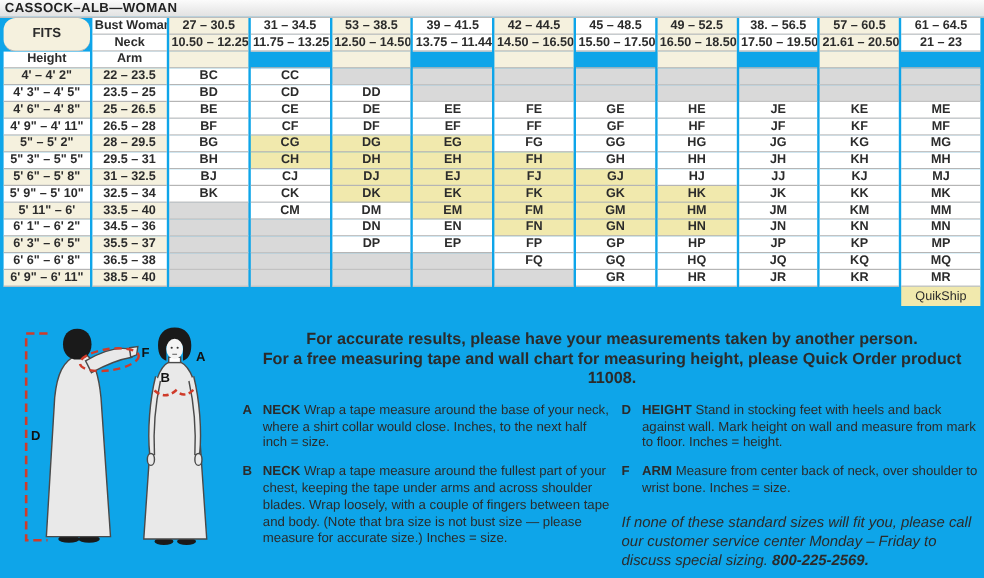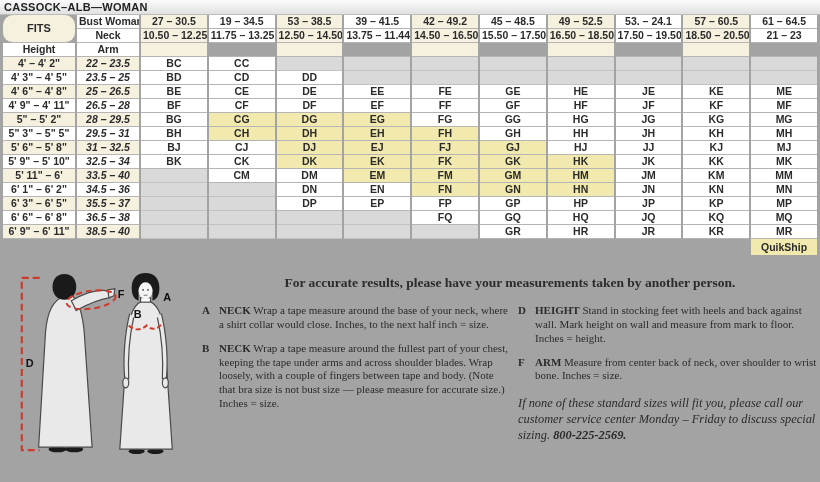--- a/index.html
+++ b/index.html
@@ -1,18 +1,18 @@
 <!DOCTYPE html>
 <html><head>
 <meta charset="utf-8">
 <style>
   * { margin:0; padding:0; box-sizing:border-box; }
   body { background:#fff; }
   .page {
-    width:820px; height:482px; background:#a3a3a3; overflow:hidden;
+    width:820px; height:482px; background:#0ea5e9; overflow:hidden;
     font-family:"Liberation Sans", sans-serif; color:#2b2b2b; position:relative;
   }
   
   .titlebar {
     height:15px; line-height:14px; padding:0 4px;
     background:linear-gradient(#fbfbfb,#e1e1e1);
     border-bottom:1px solid #bdbdbd;
     font-size:11px; font-weight:bold; letter-spacing:.3px; color:#222;
   }
   
@@ -26,31 +26,31 @@
     border-bottom:1px solid #b5b5b5; text-align:center;
     overflow:hidden; white-space:nowrap;
   }
   th.fits   { background:#f5f1de; vertical-align:middle; font-size:11px;border-radius:10px; }
   th.rlabel { text-align:right; padding-right:4px; background:#fff; }
   th.range  { background:#fff; }
   th.hhead  { text-align:left; padding-left:4px; background:#fff; }
   th.ahead  { background:#fff; }
   .cream    { background:#f5f1de !important;margin-left:20px; }
   td.hcol   { text-align:left; padding-left:4px; background:#fff; }
-  td.acol   { background:#fff;font-style:italic; }
+  td.acol   { background:#fff; }
   td.code   { background:#fff; }
   td.code.qs{ background:#f1e9ad; }
   td.code.na{ background:#d9d9d9; border-bottom-color:#c2c2c2; }
   tr.qsrow td { border-bottom:none; height:16px; line-height:16px; }
   td.qspacer  { background:transparent; }
-  td.qslegend { background:#f1e9ad; font-weight:bold; }
+  td.qslegend { background:#f1e9ad; font-weight:normal; }
   
   .bottom { display:flex; margin-top:16px; }
   .figure { width:200px; flex:none; padding-left:2px; }
-  .content{ flex:1; padding-right:0;font-family:Liberation Serif, serif; }
+  .content{ flex:1; padding-right:0; }
   .intro  { text-align:center; font-weight:bold; font-size:13.5px; line-height:1.18; margin-top:4px; }
   .cols   { display:flex; margin-top:13px; }
   .colL   { width:306px; flex:none; margin-left:2px; }
   .colR   { flex:1; padding-left:10px; }
   .msec   { display:grid; grid-template-columns:17px 1fr; font-size:11px; line-height:1.26; margin-bottom:10px; }
   .msec .letter { font-weight:bold; }
   .msec b { font-weight:bold; }
   .note   { margin-top:12px; font-style:italic; font-size:12.4px; line-height:1.3; }
   .note b { font-weight:bold;text-align:right; }
   svg text { font-family:"Liberation Sans", sans-serif; font-weight:bold; font-size:11px; fill:#111; }
@@ -75,41 +75,41 @@
         <col>
         <col>
         <col>
         <col>
     </colgroup>
     <tbody>
         <tr>
           <th class="fits" rowspan="2">FITS</th>
           <th class="rlabel">Bust Woman</th>
           <th class="range cream">27 – 30.5</th>
-          <th class="range">19 – 34.5</th>
+          <th class="range">31 – 34.5</th>
           <th class="range cream">53 – 38.5</th>
           <th class="range">39 – 41.5</th>
-          <th class="range cream">42 – 49.2</th>
+          <th class="range cream">42 – 44.5</th>
           <th class="range">45 – 48.5</th>
           <th class="range cream">49 – 52.5</th>
-          <th class="range">53. – 24.1</th>
+          <th class="range">38. – 56.5</th>
           <th class="range cream">57 – 60.5</th>
           <th class="range">61 – 64.5</th>
         </tr>
         <tr>
           <th class="rlabel">Neck</th>
           <th class="range cream">10.50 – 12.25</th>
           <th class="range">11.75 – 13.25</th>
           <th class="range cream">12.50 – 14.50</th>
           <th class="range">13.75 – 11.44</th>
           <th class="range cream">14.50 – 16.50</th>
           <th class="range">15.50 – 17.50</th>
           <th class="range cream">16.50 – 18.50</th>
           <th class="range">17.50 – 19.50</th>
-          <th class="range cream">18.50 – 20.50</th>
+          <th class="range cream">21.61 – 20.50</th>
           <th class="range">21 – 23</th>
         </tr>
         <tr>
           <th class="hhead">Height</th>
           <th class="ahead">Arm</th>
           <th class="cream"></th>
           <th></th>
           <th class="cream"></th>
           <th></th>
           <th class="cream"></th>
@@ -349,20 +349,21 @@
         <text x="24" y="96">D</text>
         <text x="117" y="26">F</text>
         <text x="163" y="29">A</text>
         <text x="133" y="47">B</text>
       </svg>
     </div>
 
     <div class="content">
       <div class="intro">
         <div>For accurate results, please have your measurements taken by another person.</div>
+        <div>For a free measuring tape and wall chart for measuring height, please Quick Order product 11008.</div>
       </div>
 
       <div class="cols">
         <div class="colL">
           <div class="msec">
             <span class="letter">A</span>
             <p><b>NECK</b> <span>Wrap a tape measure around the base of your neck, where a shirt collar would close. Inches, to the next half inch = size.</span></p>
           </div>
           <div class="msec">
             <span class="letter">B</span>

